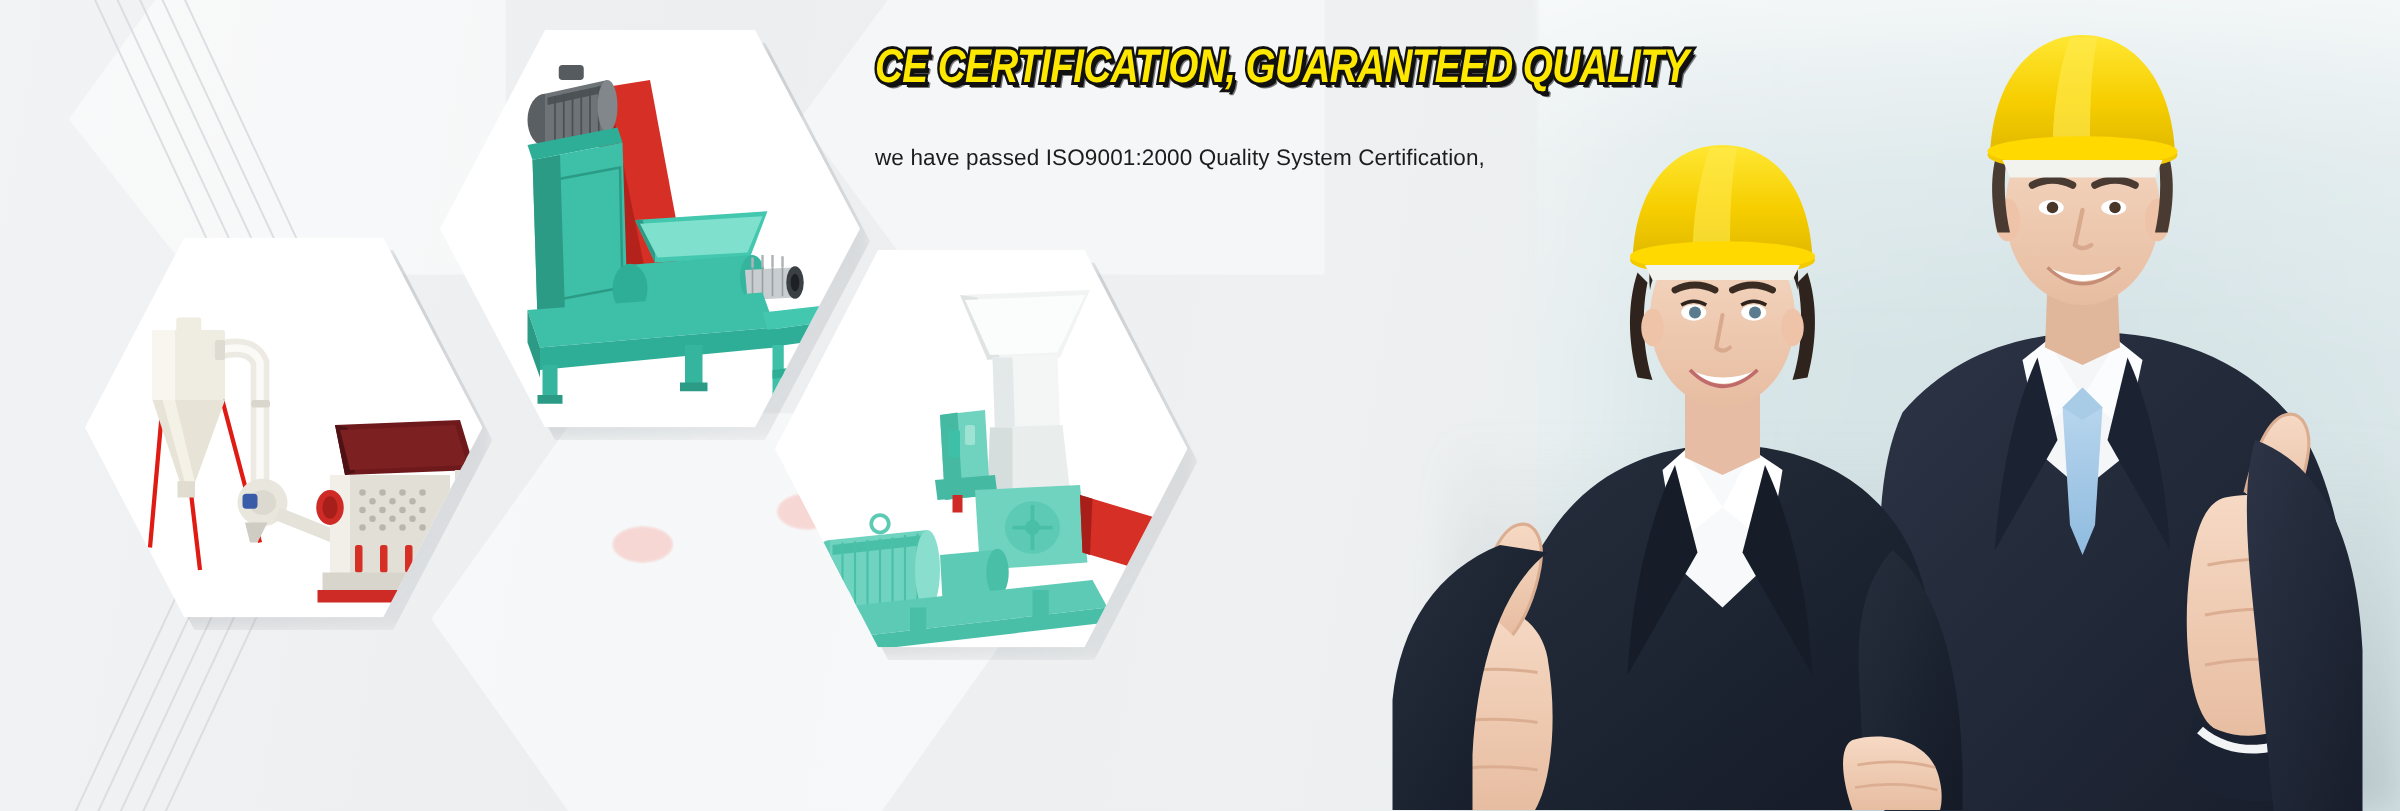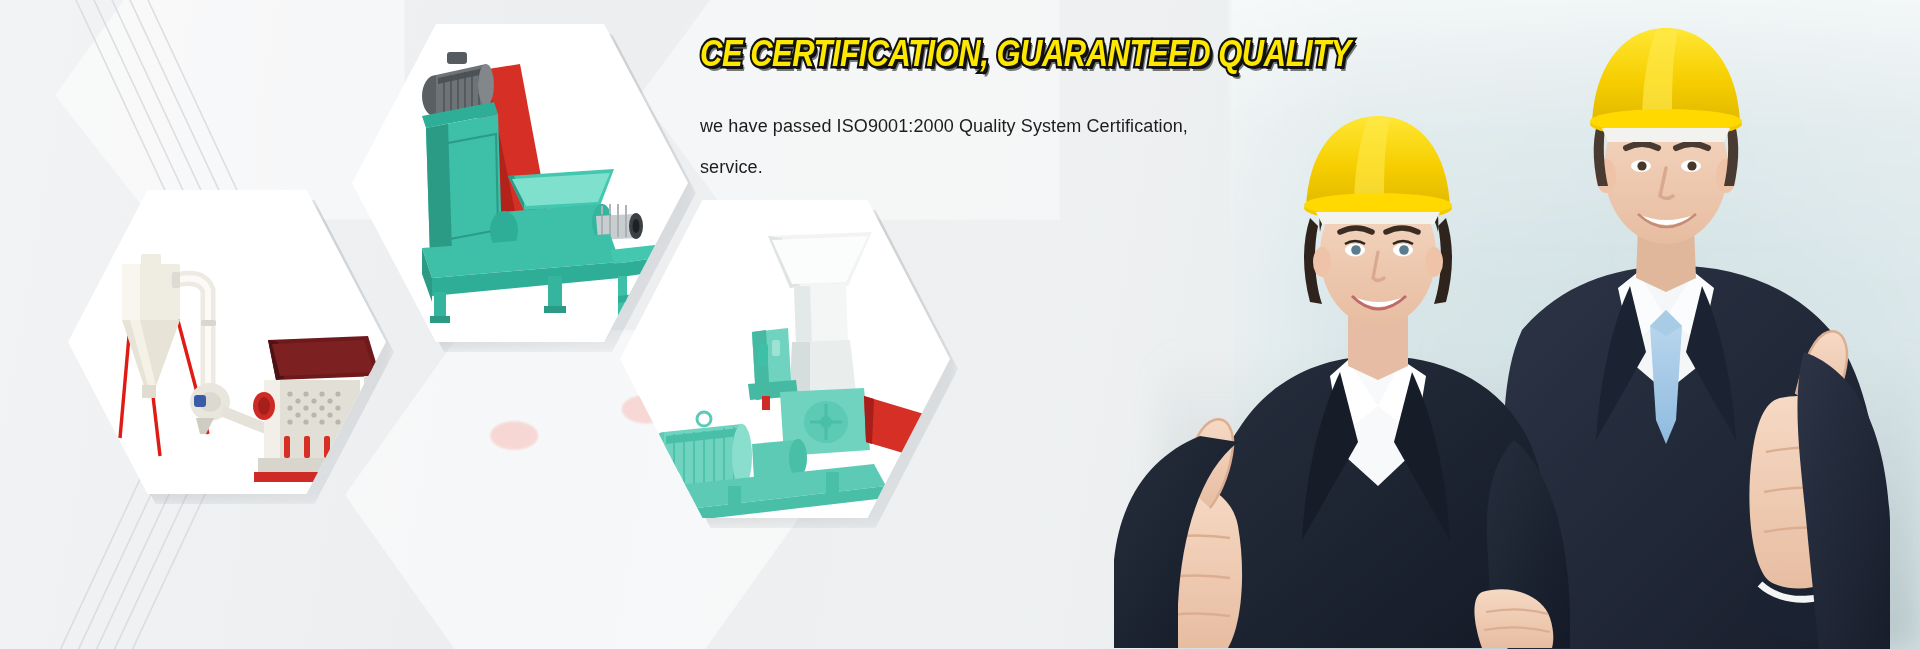--- a/index.html
+++ b/index.html
@@ -328,21 +328,20 @@
       <rect x="206" y="272" width="13" height="26" fill="#49bfa8"></rect>
     </svg>
   </div>
 
   <div class="textblock">
     <div class="headline-wrap">
       <div class="headline">CE CERTIFICATION, GUARANTEED QUALITY</div>
     </div>
     <div class="body">
       <p>we have passed ISO9001:2000 Quality System Certification,</p>
-      <p>service.</p>
     </div>
   </div>
 
   <svg class="people" viewBox="0 0 830 649">
     <defs>
       <linearGradient id="suitA" x1="0" y1="0" x2="1" y2="1">
         <stop offset="0" stop-color="#262e3d"></stop>
           <stop offset="1" stop-color="#141a26"></stop>
       </linearGradient>
       <linearGradient id="suitB" x1="0" y1="0" x2="1" y2="1">

